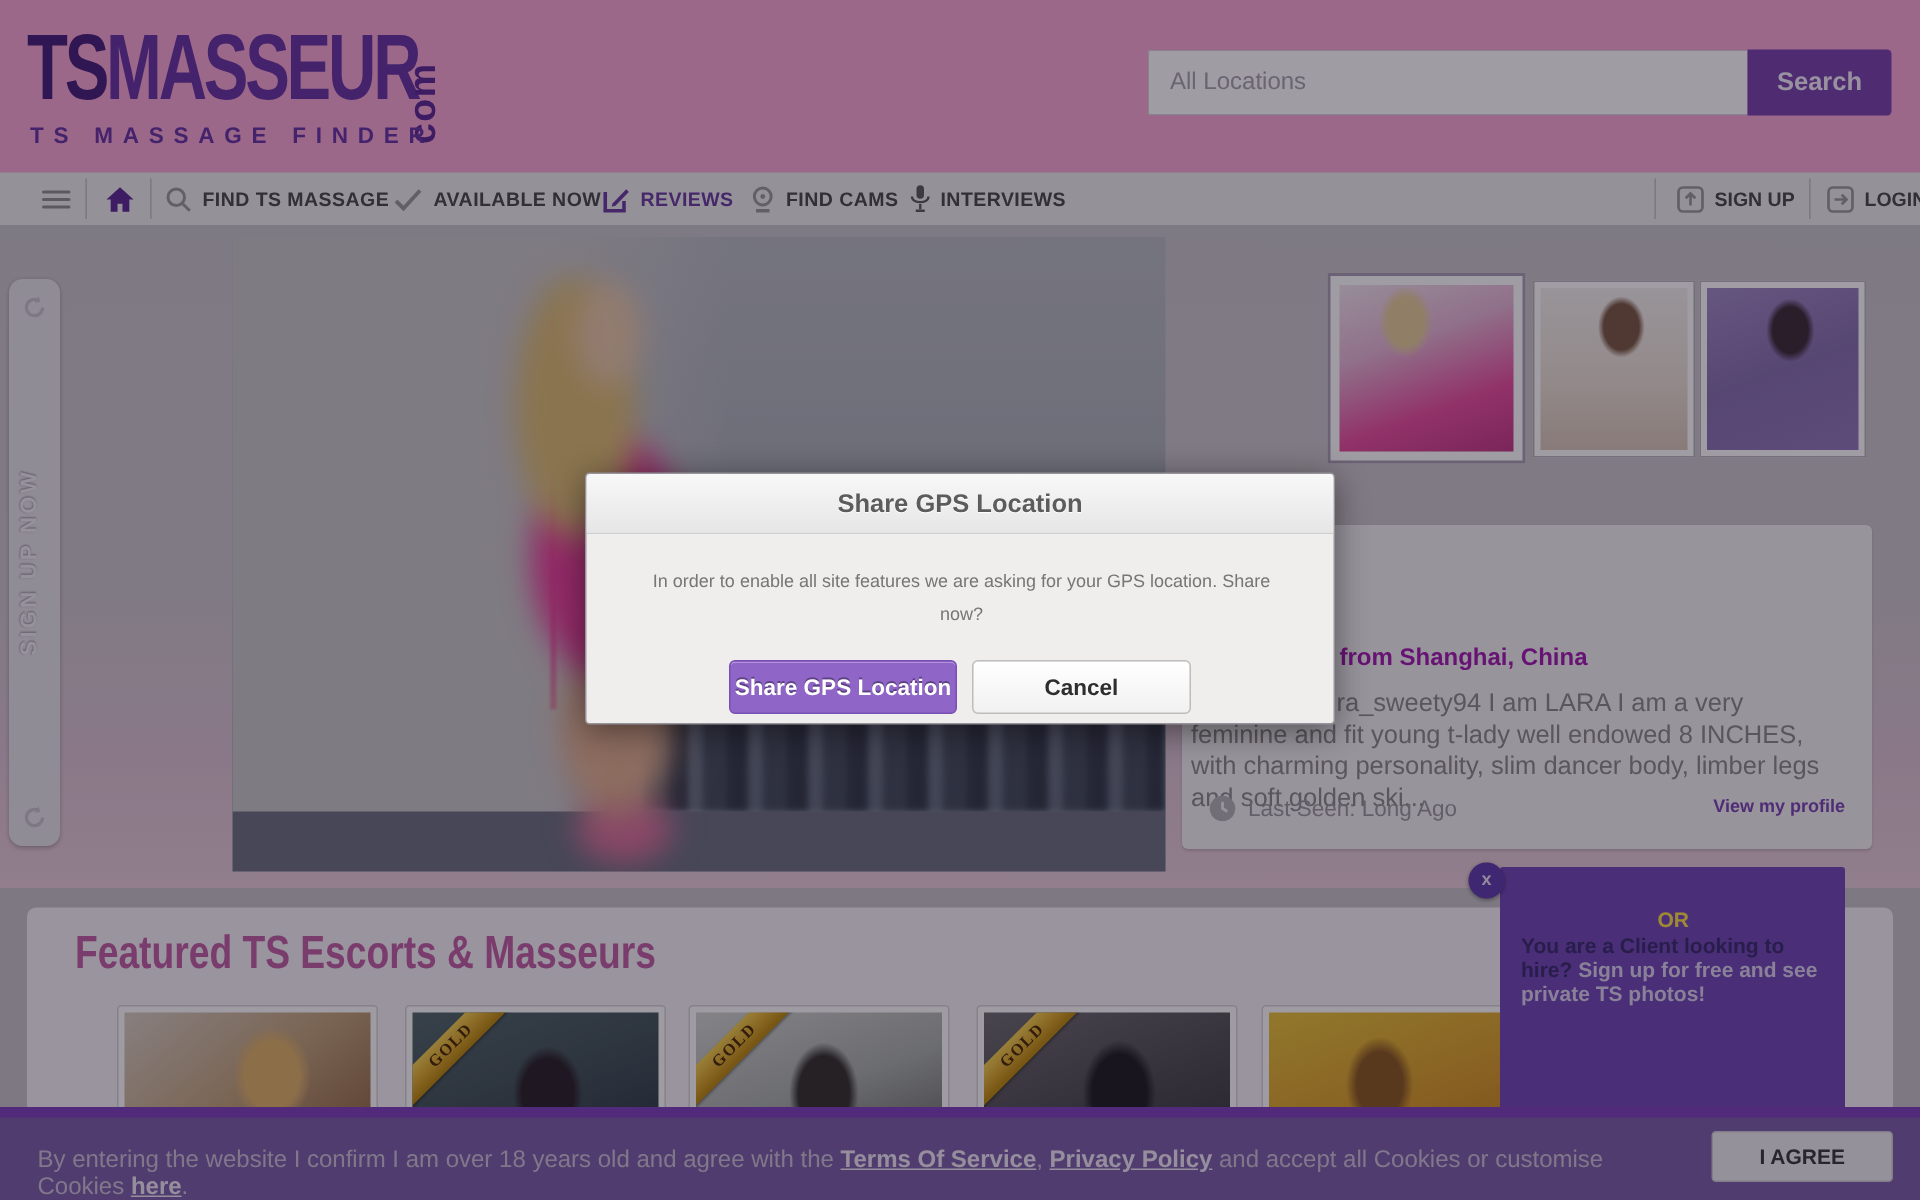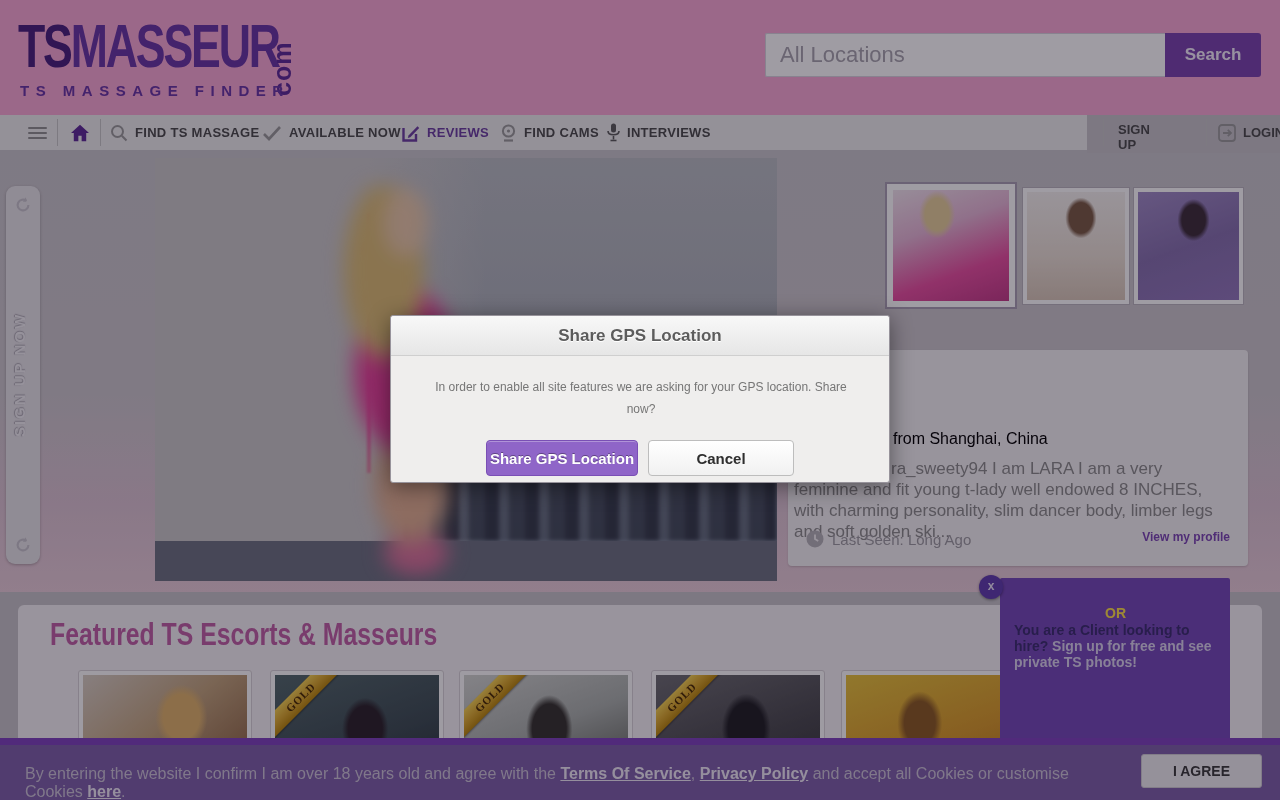--- a/index.html
+++ b/index.html
@@ -13,28 +13,28 @@
   .logo-main { position:absolute; left:0; top:0; font-size:62px; font-weight:bold; letter-spacing:-3px;
                transform:scaleX(0.72); transform-origin:left center; color:#6836a4; white-space:nowrap; }
   .logo-main .ts { color:#48217c; }
   .logo-tld { position:absolute; left:250px; top:14px; height:72px; writing-mode:vertical-rl;
               transform:rotate(180deg); font-size:25px; font-weight:bold; color:#5d2b96; letter-spacing:1px; }
   .logo-tag { position:absolute; left:2px; top:72px; font-size:15px; font-weight:bold;
               letter-spacing:6.5px; color:#6836a4; }
   .search-wrap { position:absolute; left:765px; top:33px; width:496px; height:44px; }
   .search-input { position:absolute; left:0; top:0; width:400px; height:44px; background:#ffffff;
                   border:1px solid #d9d4de; border-right:none; border-radius:2px 0 0 2px;
-                  padding:0 14px; font-size:22px; color:#444; outline:none; font-family:inherit; }
+                  padding:0 14px; font-size:16px; color:#444; outline:none; font-family:inherit; }
   .search-input::placeholder { color:#a7a3ad; }
   .search-btn { position:absolute; left:400px; top:0; width:96px; height:44px; background:#7a44ad;
                 border:none; border-radius:0 3px 3px 0; color:#f3edfa; font-size:17px; font-weight:bold;
                 cursor:pointer; font-family:inherit; }
 
   
-  .nav { position:absolute; left:0; top:115px; width:1087px; height:38px; background:#ededed;
+  .nav { position:absolute; left:0; top:115px; width:1280px; height:38px; background:#ededed;
          border-bottom:3px solid #c9c7cc; }
   .nav-item { position:absolute; top:0; height:35px; display:flex; align-items:center; gap:7px;
               font-size:13px; font-weight:bold; color:#4a4a4a; letter-spacing:.3px; cursor:pointer; }
   .nav-sep { position:absolute; top:4px; width:1px; height:27px; background:#d9d9d9; border-left:1px solid #c6c6c6; }
   .burger { position:absolute; left:28px; top:12px; width:19px; height:12px; cursor:pointer; }
   .burger span { display:block; height:2px; background:#8f8f8f; margin-bottom:3px; border-radius:1px; }
   .nav-active-purple { color:#6b3fa0; }
   .nav-right-item { position:absolute; top:0; height:35px; display:flex; align-items:center; gap:7px;
                     font-size:13px; font-weight:bold; color:#4a4a4a; cursor:pointer; }
   .icon-svg { display:block; }
@@ -80,22 +80,22 @@
         linear-gradient(160deg,#f2e6ee 0%, #e7b7d6 35%, #e84f9f 70%, #c23a86 100%); }
   .thumb2 { left:1022px; top:34px; width:108px; height:118px; }
   .thumb2 .thumb-img { background:radial-gradient(ellipse 26px 34px at 55% 24%, #7a5a44 45%, transparent 60%),
         linear-gradient(180deg,#f5f2ef 0%, #eadfd4 60%, #d9c8b8 100%); }
   .thumb3 { left:1133px; top:34px; width:111px; height:118px; }
   .thumb3 .thumb-img { background:radial-gradient(ellipse 26px 34px at 55% 26%, #3c2d38 45%, transparent 62%),
         linear-gradient(160deg,#a08cc6 0%, #8671ae 50%, #9278bc 100%); }
 
   .info-card { position:absolute; left:788px; top:197px; width:460px; height:216px; background:#f4f2f3;
                border-radius:4px; box-shadow:0 1px 2px rgba(0,0,0,.15); }
-  .info-loc { position:absolute; left:18px; top:80px; width:424px; font-size:16px; font-weight:normal;
-              color:#000000; text-indent:87px; }
+  .info-loc { position:absolute; left:18px; top:80px; width:424px; font-size:16px; font-weight:bold;
+              color:#a21caf; text-indent:87px; }
   .info-desc { position:absolute; left:6px; top:108px; width:426px; font-size:17px; line-height:21px;
                color:#8a8a8a; text-indent:97px; }
   .info-bottom { position:absolute; left:18px; right:18px; top:180px; height:22px; }
   .last-seen { position:absolute; left:0; top:0; display:flex; align-items:center; gap:8px;
                font-size:15px; color:#9c9aa0; }
   .view-profile { position:absolute; right:0; top:0; font-size:12px; font-weight:bold; color:#7b46b4;
                   cursor:pointer; text-decoration:none; }
 
   
   .featured-panel { position:absolute; left:18px; top:605px; width:1244px; height:195px;
@@ -222,21 +222,21 @@
     <div class="nav-item" style="left:607px;">
       <svg class="icon-svg" width="13" height="19" viewBox="0 0 13 19">
           <rect x="4" y="0.5" width="5" height="9" rx="2.5" fill="#5a5a5a"></rect>
           <path d="M1 8 c0 5 11 5 11 0" fill="none" stroke="#5a5a5a" stroke-width="1.6"></path>
           <line x1="6.5" y1="13" x2="6.5" y2="16.5" stroke="#5a5a5a" stroke-width="1.6"></line>
           <line x1="3.5" y1="17.5" x2="9.5" y2="17.5" stroke="#5a5a5a" stroke-width="1.6"></line>
         </svg>
       <span>INTERVIEWS</span>
     </div>
     <div class="nav-sep" style="left:1103px;"></div>
-    <div class="nav-right-item" style="left:1118px;flex-direction:column;">
+    <div class="nav-right-item" style="left:1118px;">
       <svg class="icon-svg" width="18" height="18" viewBox="0 0 18 18">
           <rect x="1" y="1" width="16" height="16" rx="3" fill="none" stroke="#9a9a9a" stroke-width="1.8"></rect>
           <path d="M9 13 V5 M5.8 8.2 L9 5 L12.2 8.2" fill="none" stroke="#9a9a9a" stroke-width="1.8"></path>
         </svg>
       <span>SIGN UP</span>
     </div>
     <div class="nav-sep" style="left:1206px;"></div>
     <div class="nav-right-item" style="left:1218px;">
       <svg class="icon-svg" width="18" height="18" viewBox="0 0 18 18">
           <rect x="1" y="1" width="16" height="16" rx="3" fill="none" stroke="#9a9a9a" stroke-width="1.8"></rect>

